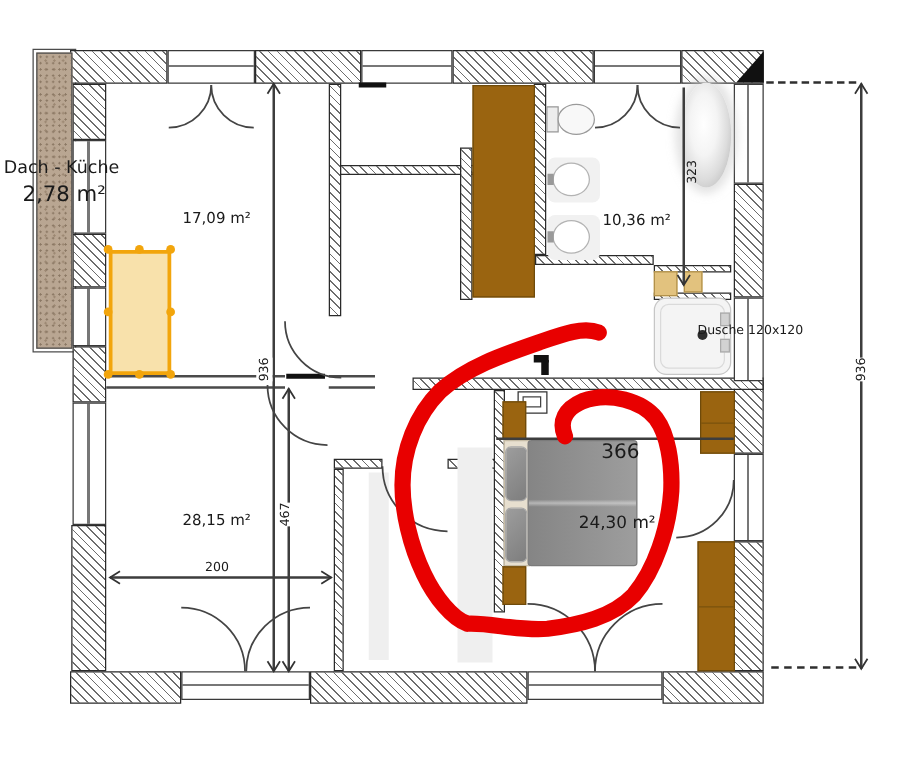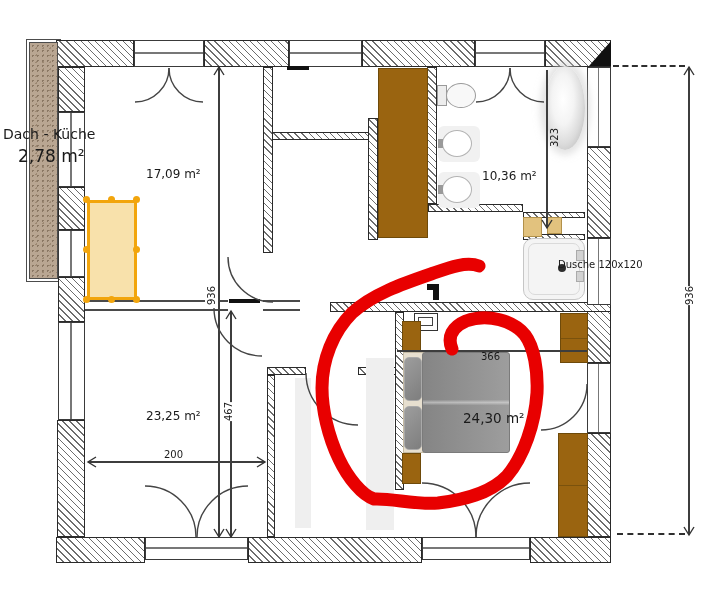--- a/index.html
+++ b/index.html
@@ -142,30 +142,30 @@
   <div class="dline" style="left:218px;top:67px;width:2px;height:470px;"></div>
   <div class="dline" style="left:546px;top:70px;width:2px;height:158px;"></div>
   <div class="dline" style="left:397px;top:350px;width:190px;height:2px;"></div>
   <div class="dline" style="left:688px;top:67px;width:2px;height:468px;"></div>
   <div class="dash" style="left:613px;top:65px;width:72px;"></div>
   <div class="dash" style="left:617px;top:533px;width:68px;"></div>
 
   <div class="lbl" style="left:3px;top:126px;font-size:14px;">Dach - Küche</div>
   <div class="lbl" style="left:18px;top:146px;font-size:17px;">2,78 m²</div>
   <div class="lbl" style="left:146px;top:167px;">17,09 m²</div>
-  <div class="lbl" style="left:146px;top:409px;">23,25 m²</div>
+  <div class="lbl" style="left:146px;top:409px;">28,15 m²</div>
   <div class="lbl" style="left:482px;top:169px;">10,36 m²</div>
   <div class="lbl" style="left:463px;top:410px;font-size:13.5px;">24,30 m²</div>
   <div class="lbl small" style="left:514px;top:259px;z-index:41;margin-left:44px;">Dusche 120x120</div>
 
   <div class="lbl dimlbl" style="left:163px;top:449px;">200</div>
   <div class="lbl dimlbl vdim" style="left:222px;top:402px;">467</div>
   <div class="lbl dimlbl vdim" style="left:205px;top:286px;">936</div>
   <div class="lbl dimlbl vdim" style="left:548px;top:128px;background:transparent;">323</div>
-  <div class="lbl" style="left:481px;top:351px;font-size:10px;z-index:40;">366</div>
+  <div class="lbl" style="left:481px;top:351px;font-size:16px;z-index:40;">366</div>
   <div class="lbl dimlbl vdim" style="left:683px;top:286px;">936</div>
 
   <svg class="ov" width="719" height="612" viewBox="0 0 719 612">
 
     <polygon points="589,66 611,41 611,66" fill="#111"></polygon>
 
     <g stroke="#444" stroke-width="1.4" fill="none">
       <path d="M 169,68 A 34,34 0 0 1 135,102"></path>
       <path d="M 169,68 A 34,34 0 0 0 203,102"></path>
       <path d="M 510,68 A 34,34 0 0 1 476,102"></path>

